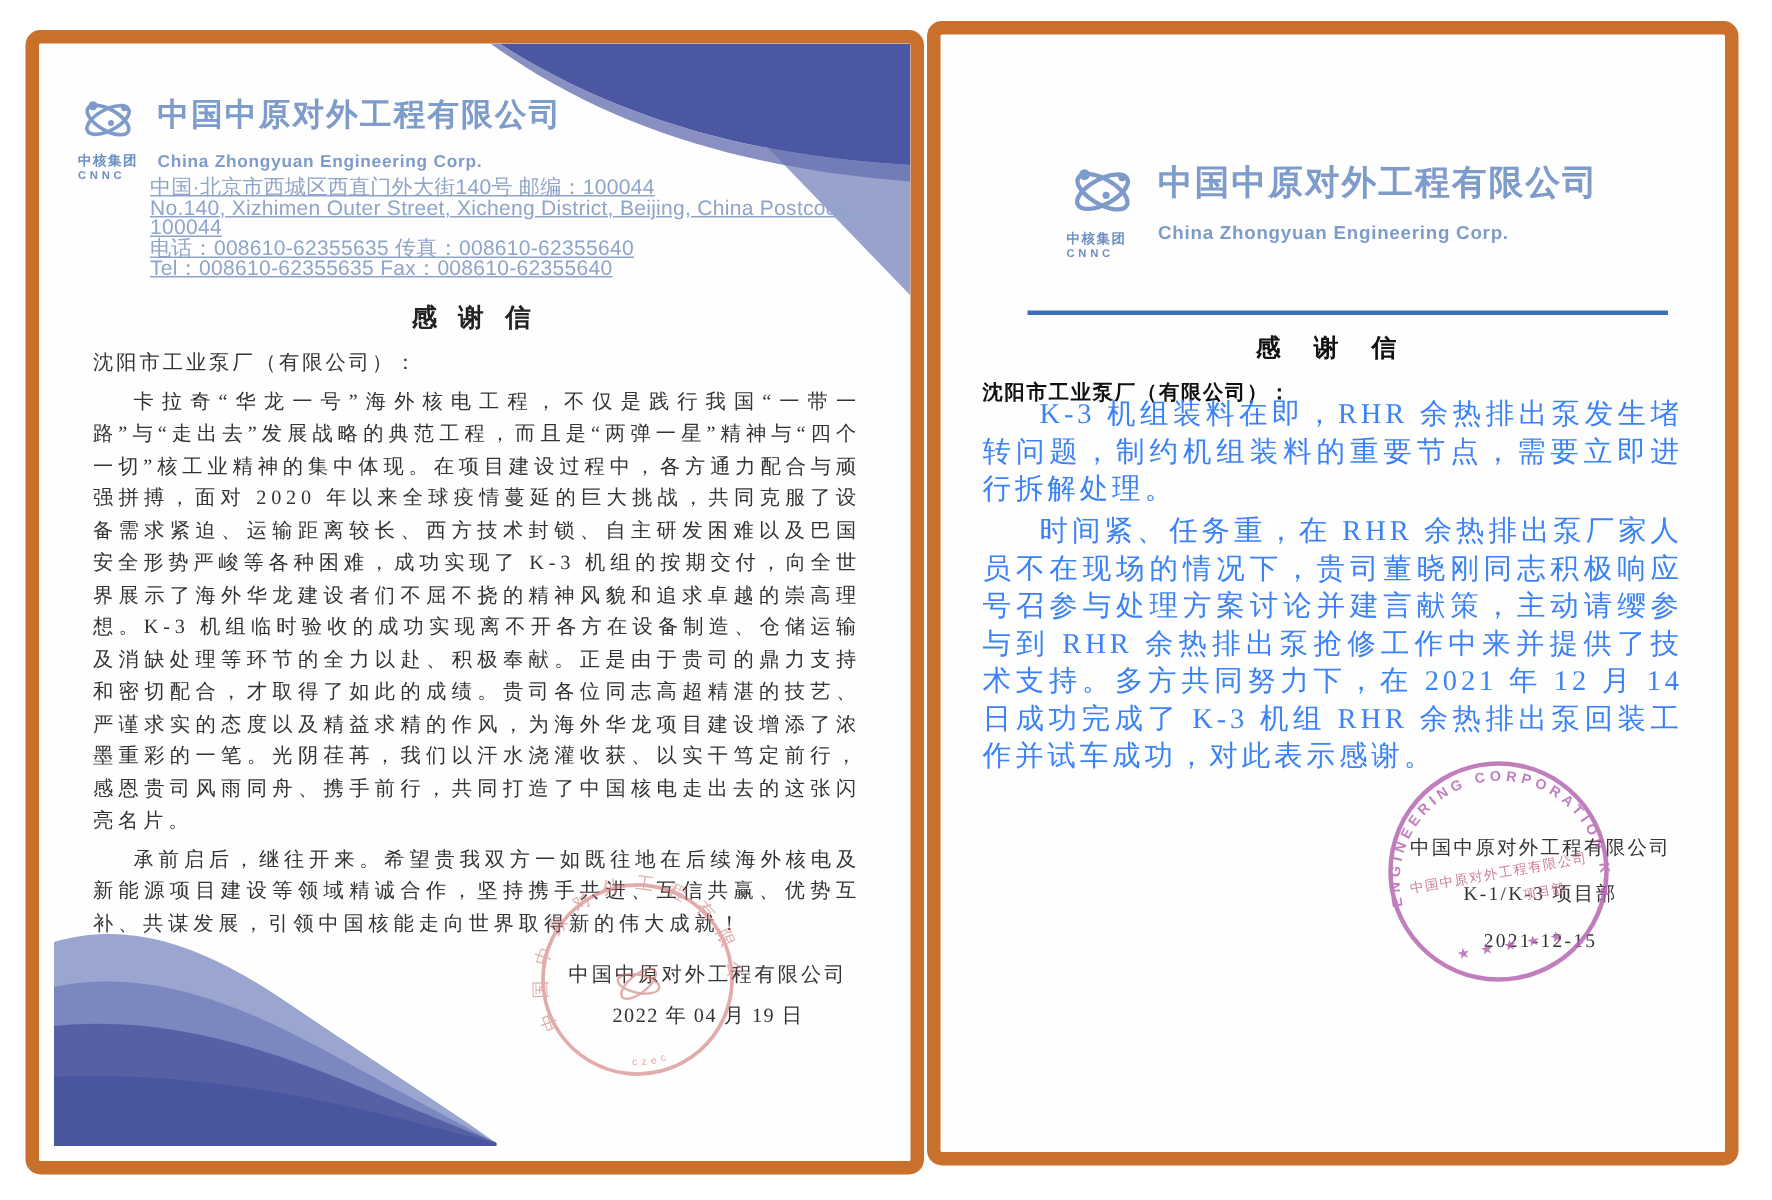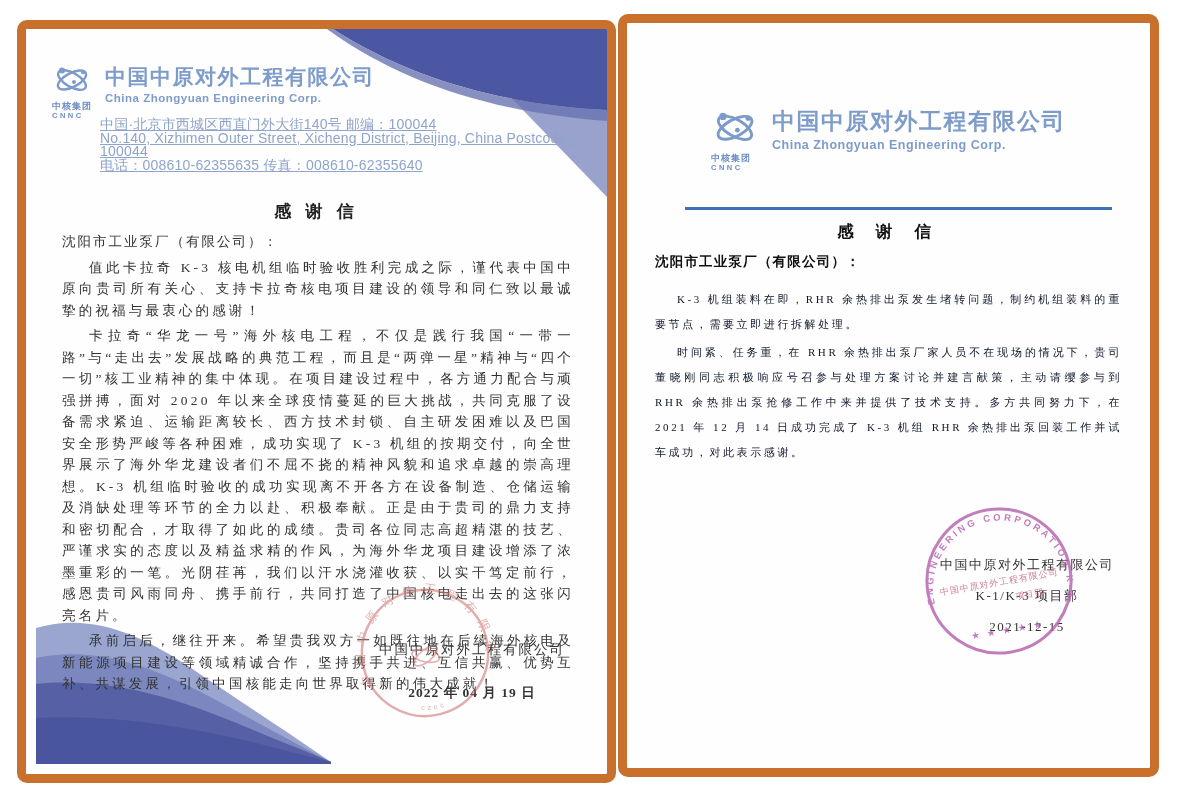--- a/index.html
+++ b/index.html
@@ -13,56 +13,56 @@
   }
   #left-frame{left:17px;top:20px;width:581px;height:745px;}
   #right-frame{left:618px;top:14px;width:523px;height:745px;}
 
   
   .atom-badge{flex:0 0 auto;}
   .group-cn{font-size:9px;font-weight:bold;color:#6e8fc2;letter-spacing:1px;line-height:10px;}
   .group-en{font-size:7.5px;font-weight:bold;color:#6e8fc2;letter-spacing:2.5px;line-height:9px;}
   .company-block{margin-left:13px;}
   .company-cn{font-weight:bold;color:#7e9cca;letter-spacing:1.5px;line-height:1.1;}
-  .company-en{font-weight:bold;color:#7e9cca;letter-spacing:.5px;margin-top:4px;}
+  .company-en{font-weight:bold;color:#7e9cca;letter-spacing:.5px;margin-top:14px;}
 
   
   .l-swoosh-top{position:absolute;top:0;right:0;width:310px;height:175px;}
   .l-logo-row{position:absolute;left:26px;top:36px;display:flex;align-items:flex-start;z-index:2;}
   #left-frame .company-cn{font-size:21px;}
   #left-frame .company-en{font-size:11.5px;}
   .l-address{position:absolute;left:74px;top:89px;font-size:14px;color:#8fa4ca;
     line-height:13.5px;letter-spacing:.2px;z-index:2;text-decoration:underline;}
   .doc-title{position:absolute;left:0;right:0;text-align:center;
     font-family:Liberation Serif, serif;font-weight:bold;color:#222;}
   .l-title{top:171px;font-size:17px;letter-spacing:5px;}
   .l-body{position:absolute;left:36px;top:202px;width:512px;
     font-family:"Liberation Serif",serif;font-size:13.5px;color:#333;
     line-height:21.5px;text-align:justify;letter-spacing:3.2px;z-index:2;}
   .l-body p{margin:0 0 4px 0;text-indent:2em;}
   .l-body .recipient{text-indent:0;letter-spacing:2px;}
   .l-sign{position:absolute;right:42px;top:612px;text-align:center;
     font-family:"Liberation Serif",serif;font-size:13.5px;color:#333;
     letter-spacing:2px;z-index:2;}
-  .l-sign .date{margin-top:25px;letter-spacing:1px;font-weight:bold;}
+  .l-sign .date{margin-top:9px;letter-spacing:1px;}
   .l-stamp{position:absolute;left:328px;top:553px;width:142px;height:142px;
     transform:rotate(-14deg);opacity:.55;z-index:3;}
   .l-swoosh-bottom{position:absolute;left:10px;bottom:10px;width:295px;height:168px;}
 
   
   .r-header{position:absolute;left:0;right:0;top:86px;display:flex;
     justify-content:center;align-items:flex-start;}
   #right-frame .company-cn{font-size:23px;}
   #right-frame .company-en{font-size:12.5px;}
   .r-rule{position:absolute;left:58px;right:38px;top:184px;height:2.5px;background:#3f6fb5;}
   .r-title{top:198px;font-size:16.5px;letter-spacing:9px;color:#111;}
   .r-recipient{position:absolute;left:28px;top:230px;font-weight:bold;font-size:13.5px;
     color:#111;letter-spacing:1.2px;font-family:"Liberation Sans",sans-serif;}
-  .r-body{position:absolute;left:28px;top:264px;width:467px;
-    font-family:"Liberation Serif",serif;font-size:11px;color:#0f172a;
+  .r-body{position:absolute;left:28px;top:241px;width:467px;
+    font-family:"Liberation Serif",serif;font-size:19px;color:#3b82f6;
     line-height:25px;text-align:justify;letter-spacing:2.6px;}
   .r-body p{margin:0 0 3px 0;text-indent:2em;}
   .r-sign{position:absolute;right:36px;top:526px;text-align:center;
     font-family:"Liberation Serif",serif;font-size:13px;color:#333;
     letter-spacing:1.5px;line-height:31px;z-index:2;}
   .r-stamp{position:absolute;left:292px;top:478px;width:160px;height:160px;
     transform:rotate(-10deg);opacity:.8;z-index:3;}
 </style>
 </head>
 <body>
@@ -92,27 +92,27 @@
     <div class="company-block">
       <div class="company-cn">中国中原对外工程有限公司</div>
       <div class="company-en">China Zhongyuan Engineering Corp.</div>
     </div>
   </div>
 
   <div class="l-address">
     <div>中国·北京市西城区西直门外大街140号 邮编：100044</div>
     <div>No.140, Xizhimen Outer Street, Xicheng District, Beijing, China  Postcode：100044</div>
     <div>电话：008610-62355635 传真：008610-62355640</div>
+    <div>Tel：008610-62355635 Fax：008610-62355640</div>
   </div>
 
   <div class="doc-title l-title">感 谢 信</div>
 
   <div class="l-body">
     <p class="recipient">沈阳市工业泵厂（有限公司）：</p>
-    <p>值此卡拉奇 K-3 核电机组临时验收胜利完成之际，谨代表中国中原向贵司所有关心、支持卡拉奇核电项目建设的领导和同仁致以最诚挚的祝福与最衷心的感谢！</p>
     <p>卡拉奇“华龙一号”海外核电工程，不仅是践行我国“一带一路”与“走出去”发展战略的典范工程，而且是“两弹一星”精神与“四个一切”核工业精神的集中体现。在项目建设过程中，各方通力配合与顽强拼搏，面对 2020 年以来全球疫情蔓延的巨大挑战，共同克服了设备需求紧迫、运输距离较长、西方技术封锁、自主研发困难以及巴国安全形势严峻等各种困难，成功实现了 K-3 机组的按期交付，向全世界展示了海外华龙建设者们不屈不挠的精神风貌和追求卓越的崇高理想。K-3 机组临时验收的成功实现离不开各方在设备制造、仓储运输及消缺处理等环节的全力以赴、积极奉献。正是由于贵司的鼎力支持和密切配合，才取得了如此的成绩。贵司各位同志高超精湛的技艺、严谨求实的态度以及精益求精的作风，为海外华龙项目建设增添了浓墨重彩的一笔。光阴荏苒，我们以汗水浇灌收获、以实干笃定前行，感恩贵司风雨同舟、携手前行，共同打造了中国核电走出去的这张闪亮名片。</p>
     <p>承前启后，继往开来。希望贵我双方一如既往地在后续海外核电及新能源项目建设等领域精诚合作，坚持携手共进、互信共赢、优势互补、共谋发展，引领中国核能走向世界取得新的伟大成就！</p>
   </div>
 
   <div class="l-sign">
     <div>中国中原对外工程有限公司</div>
     <div class="date">2022 年 04 月 19 日</div>
   </div>
 
   <svg class="l-stamp" viewBox="0 0 142 142">

